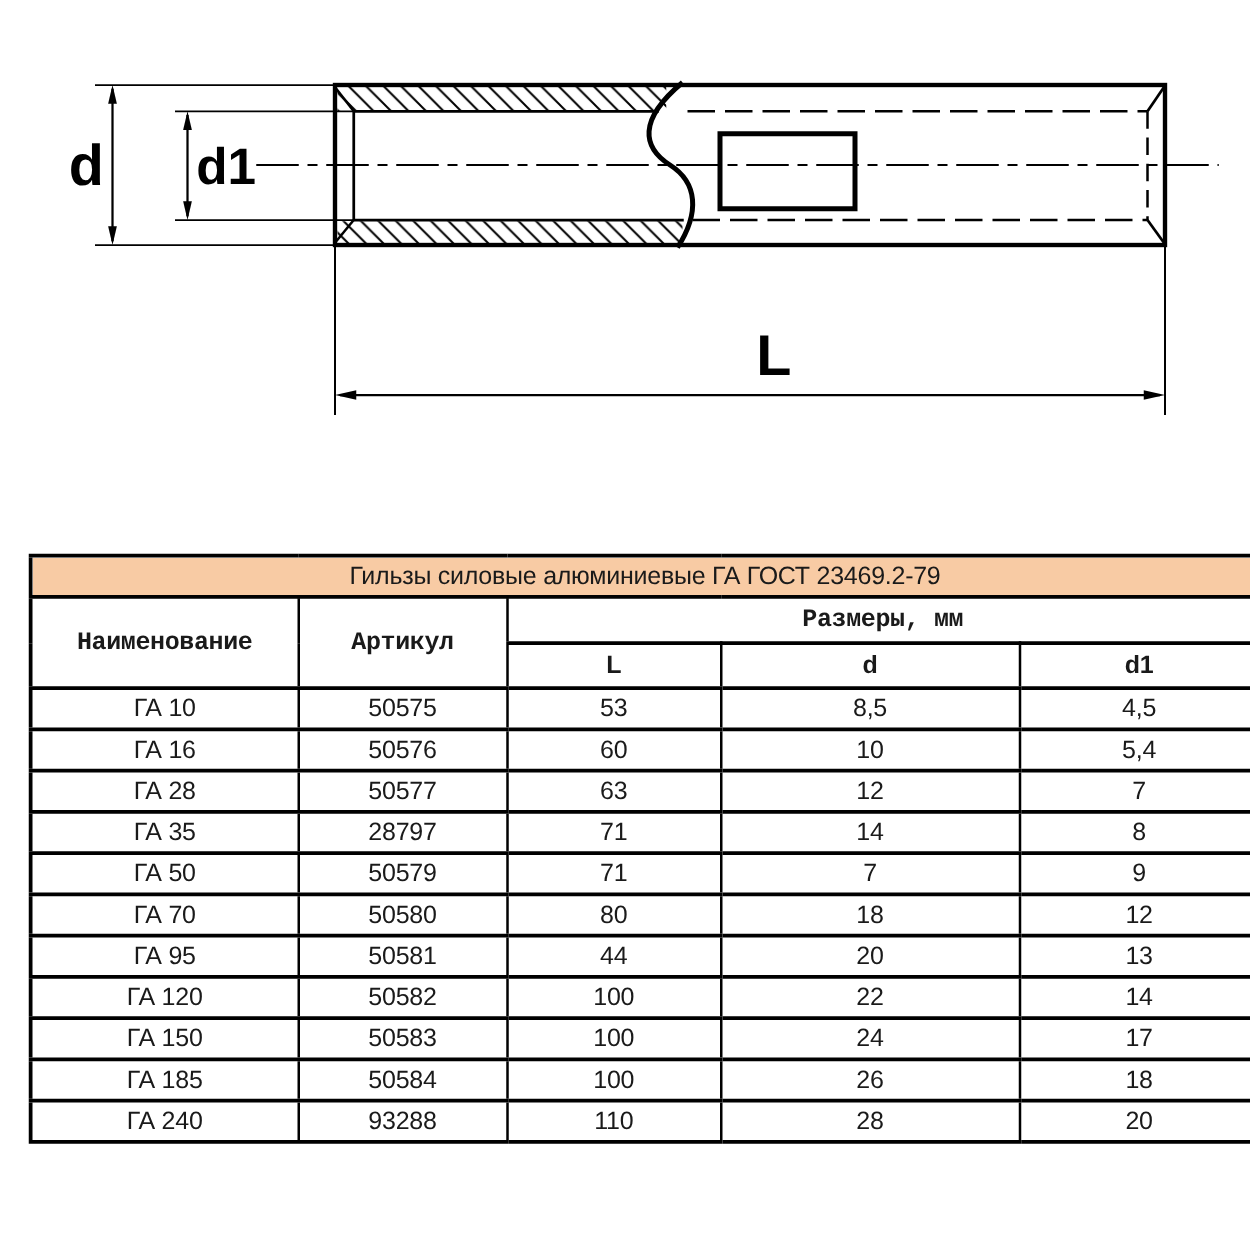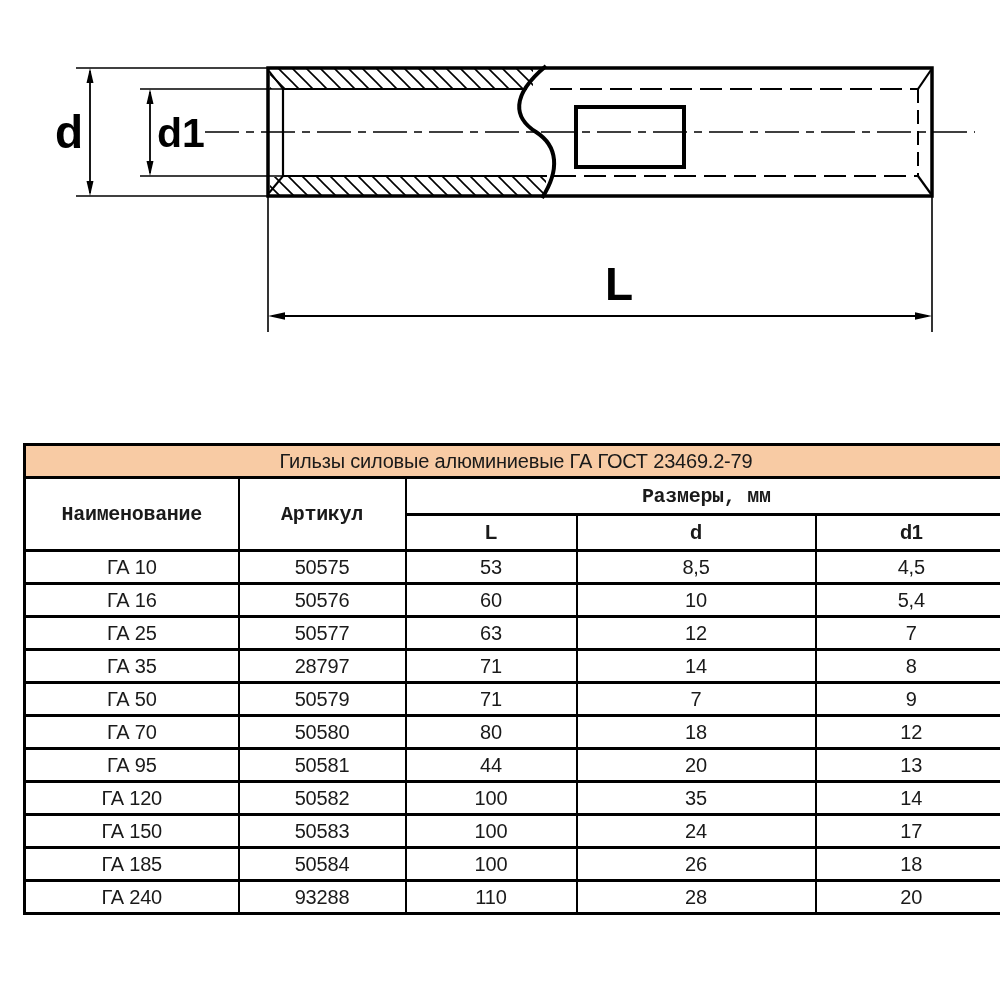--- a/index.html
+++ b/index.html
@@ -109,21 +109,21 @@
       <td>4,5</td>
     </tr>
     <tr class="data-row">
       <td>ГА 16</td>
       <td>50576</td>
       <td>60</td>
       <td>10</td>
       <td>5,4</td>
     </tr>
     <tr class="data-row">
-      <td>ГА 25</td>
+      <td>ГА 28</td>
       <td>50577</td>
       <td>63</td>
       <td>12</td>
       <td>7</td>
     </tr>
     <tr class="data-row">
       <td>ГА 35</td>
       <td>28797</td>
       <td>71</td>
       <td>14</td>
@@ -147,21 +147,21 @@
       <td>ГА 95</td>
       <td>50581</td>
       <td>44</td>
       <td>20</td>
       <td>13</td>
     </tr>
     <tr class="data-row">
       <td>ГА 120</td>
       <td>50582</td>
       <td>100</td>
-      <td>35</td>
+      <td>22</td>
       <td>14</td>
     </tr>
     <tr class="data-row">
       <td>ГА 150</td>
       <td>50583</td>
       <td>100</td>
       <td>24</td>
       <td>17</td>
     </tr>
     <tr class="data-row">

